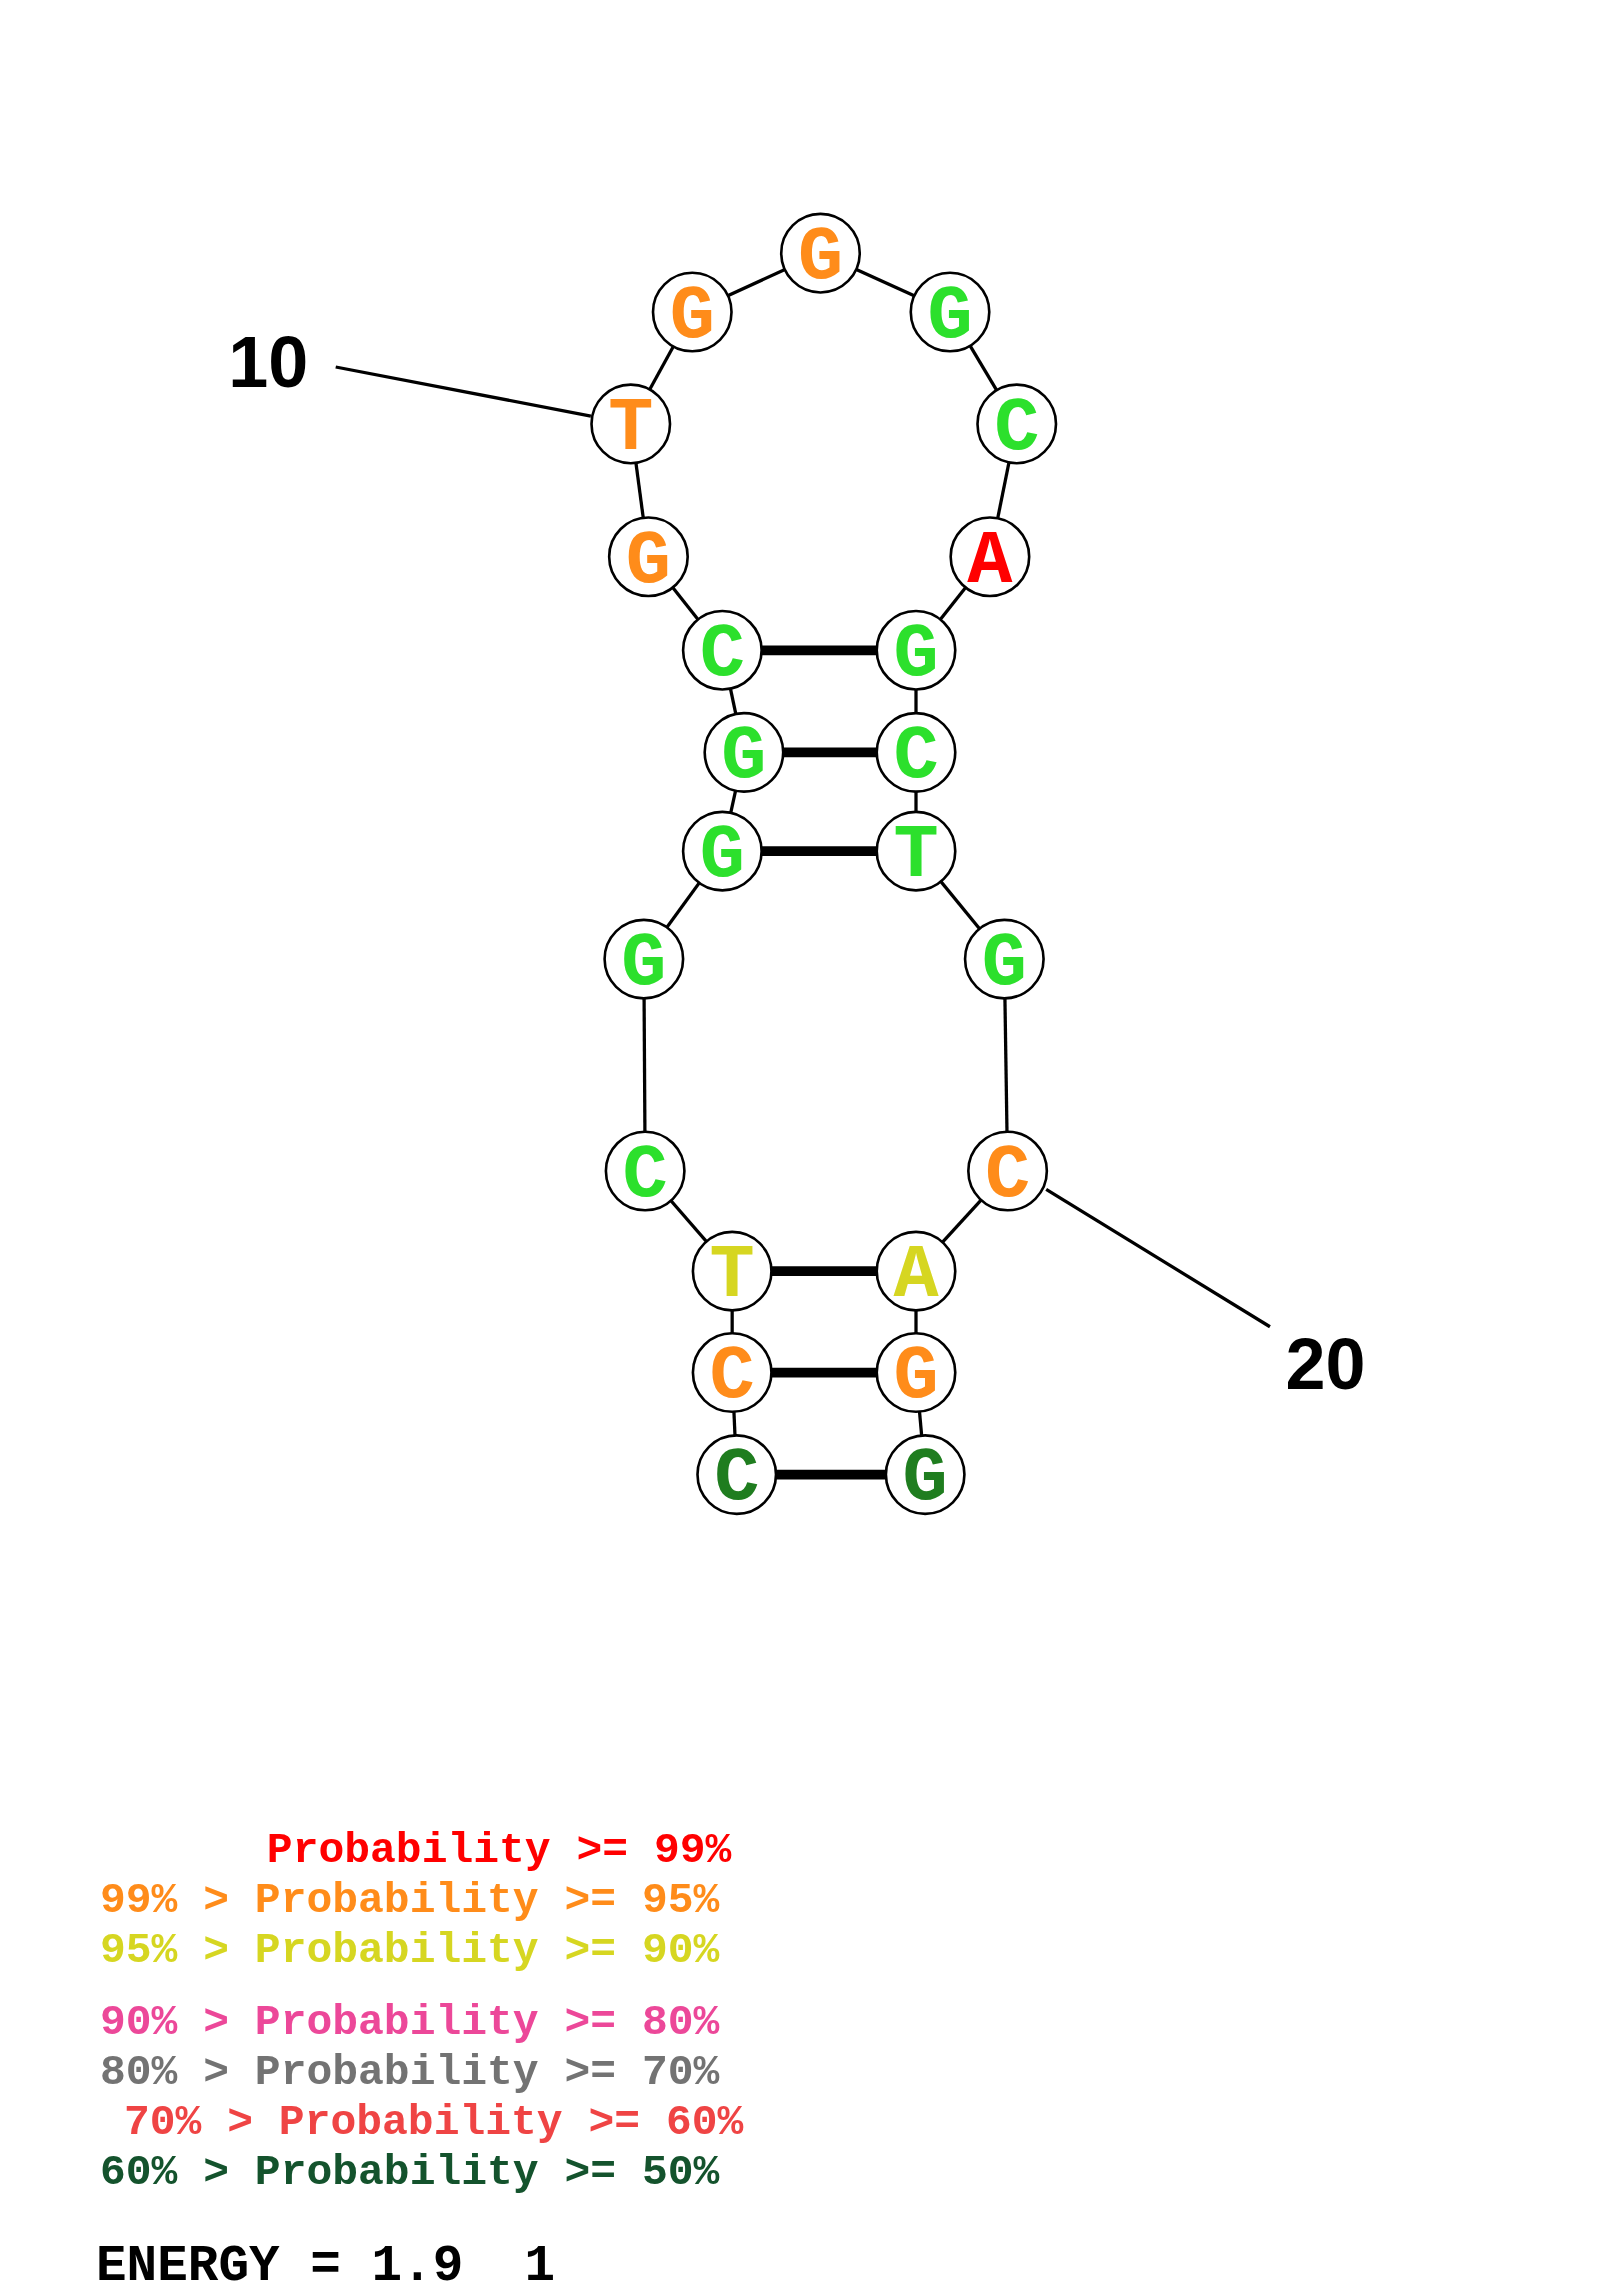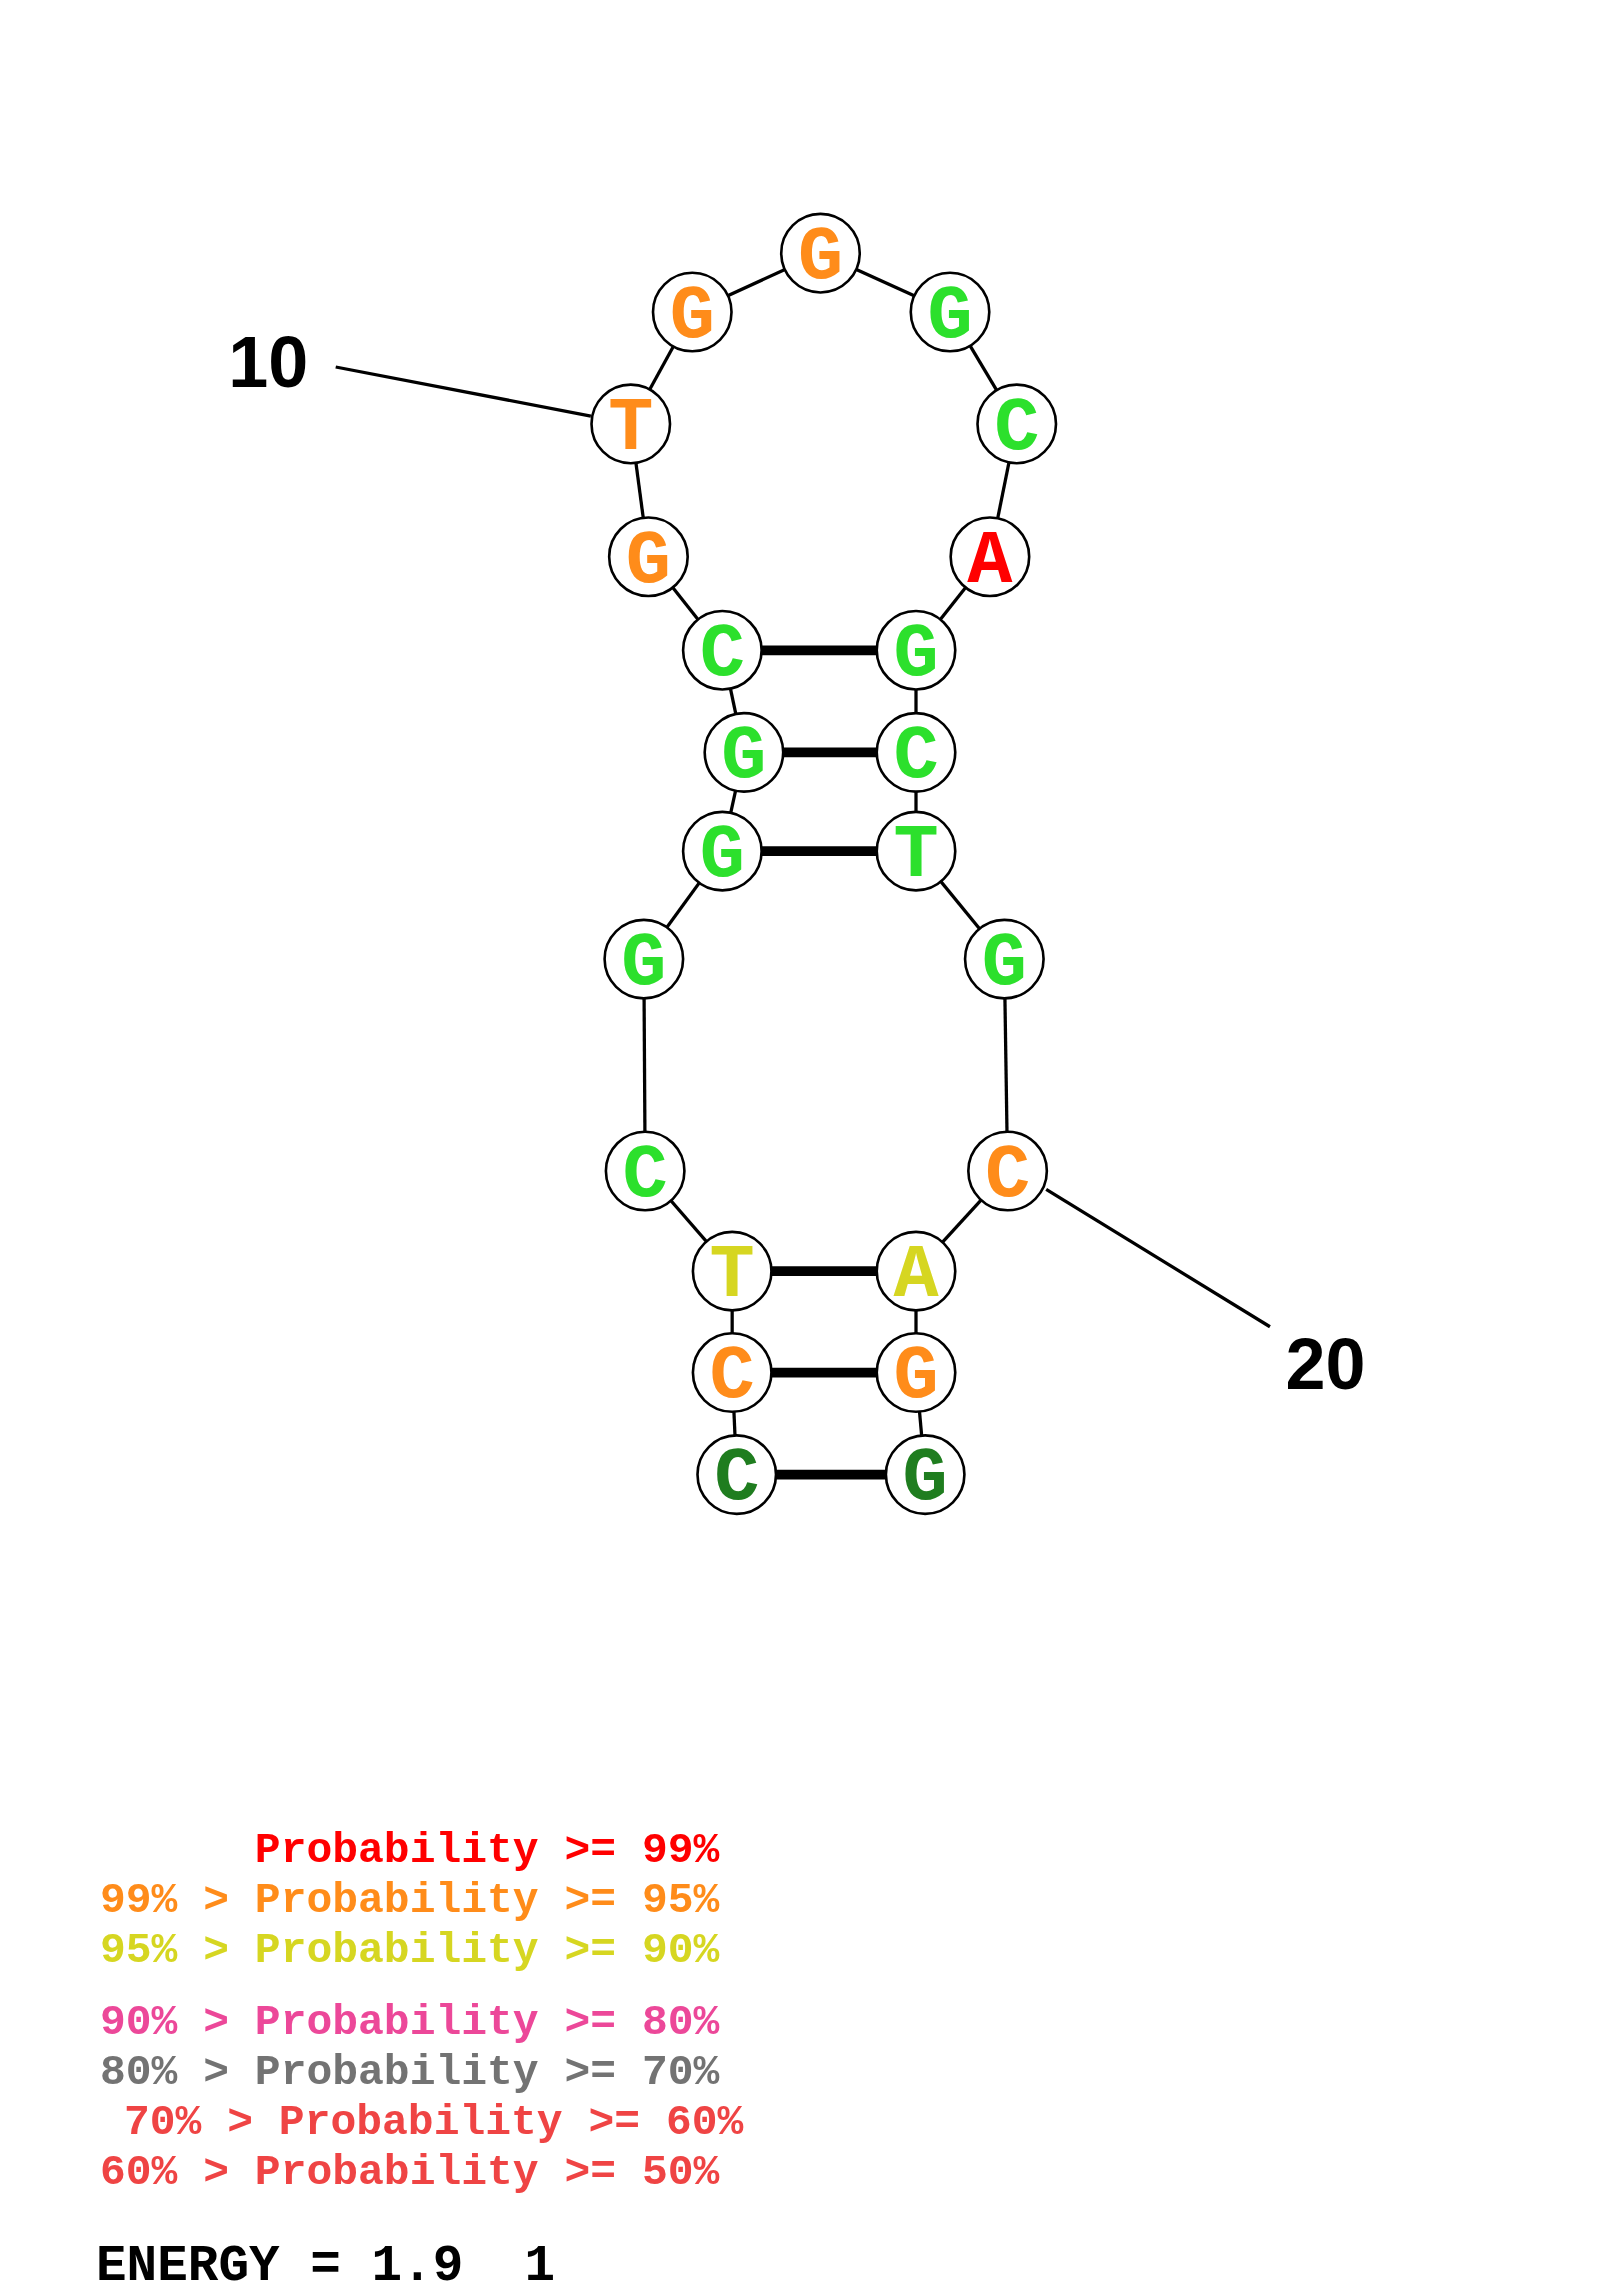--- a/index.html
+++ b/index.html
@@ -197,24 +197,24 @@
       </g>
       <g>
         <circle cx="1414" cy="2254" r="60" class="nt-circle"></circle>
         <text x="1414" y="2292" class="nt-letter" fill="#1f7d1f">G</text>
       </g>
       <text x="410" y="592" class="seq-label">10</text>
       <text x="2026" y="2123" class="seq-label">20</text>
     </svg>
 
   <div id="legend">
-      <div class="legend-row" style="color: rgb(255, 0, 0);">      Probability &gt;= 99%</div>
+      <div class="legend-row" style="color: rgb(255, 0, 0); text-align: center;">      Probability &gt;= 99%</div>
       <div class="legend-row" style="color: rgb(255, 140, 26);">99% &gt; Probability &gt;= 95%</div>
       <div class="legend-row" style="color: rgb(214, 214, 33);">95% &gt; Probability &gt;= 90%</div>
       <div class="legend-row" style="color: #ec4899; margin-top: 22px;">90% &gt; Probability &gt;= 80%</div>
       <div class="legend-row" style="color: #737373;">80% &gt; Probability &gt;= 70%</div>
       <div class="legend-row" style="color: #ef4444; margin-left: 24px;">70% &gt; Probability &gt;= 60%</div>
-      <div class="legend-row" style="color: #ef4444;">60% &gt; Probability &gt;= 50%</div>
+      <div class="legend-row" style="color: #14532d;">60% &gt; Probability &gt;= 50%</div>
     </div>
 
   <div id="energy">ENERGY = 1.9  1</div>
 </div>
 
 
 </body></html>

